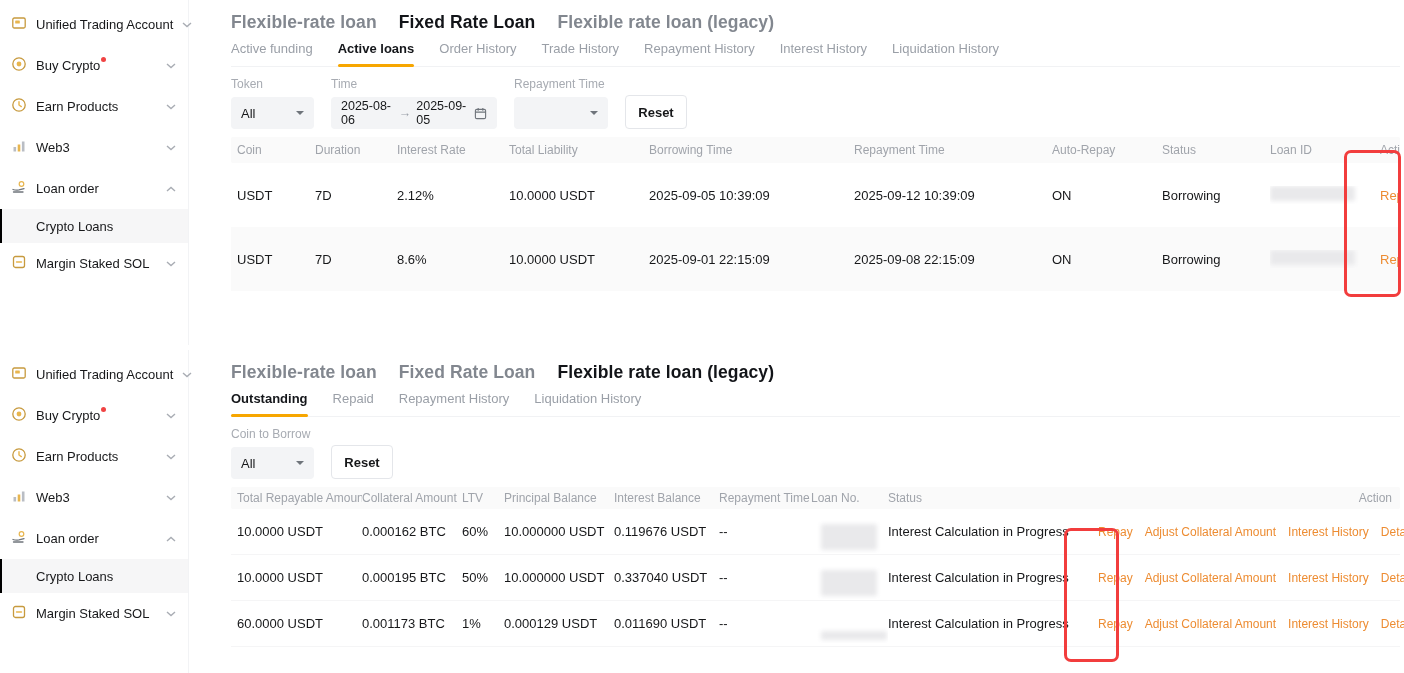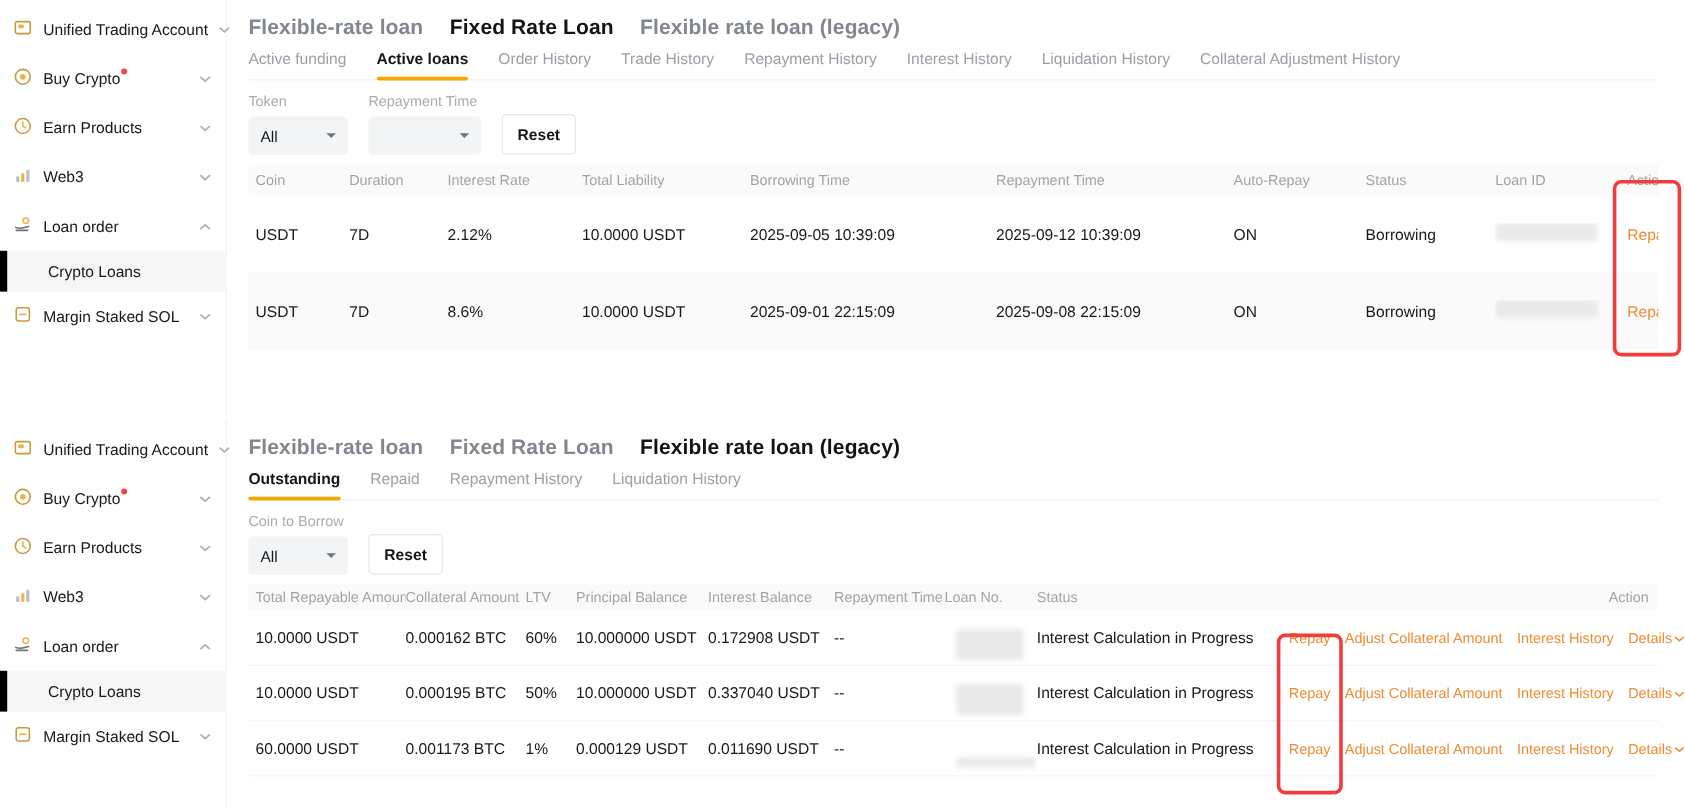--- a/index.html
+++ b/index.html
@@ -2,39 +2,39 @@
 <html><head>
 <meta charset="utf-8">
 <style>
   * { margin:0; padding:0; box-sizing:border-box; }
   html,body { width:1404px; height:673px; }
   body {
     position:relative; background:#fff; overflow:hidden;
     font-family:"Liberation Sans", sans-serif; color:#17181a;
     -webkit-font-smoothing:antialiased;
   }
-  .panel { position:absolute; left:0; width:1404px; display:flex; background:#fff; }
+  .panel { position:absolute; left:0; width:1404px; display:flex; background:#fff;gap:24px; }
   .p1 { top:0; height:345px; }
   .p2 { top:350px; height:323px; }
 
   
   .sidebar { width:189px; flex:none; border-right:1px solid #f2f3f5; padding-top:4px; }
   .s-item { height:41px; display:flex; align-items:center; gap:9px; padding:0 12px 0 11px;
             font-size:13px; color:#17181a; cursor:pointer; }
   .s-item .s-lab { flex:1; white-space:nowrap; position:relative; }
   .red-dot { display:inline-block; width:5px; height:5px; border-radius:50%;
              background:#f04343; vertical-align:top; margin:-1px 0 0 1px; }
   .chev { flex:none; }
   .chev.up { transform:rotate(180deg); }
   .s-sub { height:34px; display:flex; align-items:center; padding-left:34px; font-size:13px;
-           color:#17181a; background:#f6f6f7; border-left:6px solid #000000; cursor:pointer;
+           color:#17181a; background:#f6f6f7; border-left:2px solid #000000; cursor:pointer;
            white-space:nowrap; }
 
   
-  .main { flex:1; padding:0 22px 0 18px; position:relative; min-width:0; }
+  .main { flex:1; padding:0 4px 0 18px; position:relative; min-width:0; }
   .titles { display:flex; gap:22px; margin-top:12px; font-size:17.5px; font-weight:600;
             color:#82878f; letter-spacing:.1px; }
   .titles .t { cursor:pointer; white-space:nowrap; }
   .titles .active { color:#121418; font-weight:700; }
 
   .tabs { display:flex; gap:25px; margin-top:8px; font-size:13px; color:#9a9fa7;
           border-bottom:1px solid #f1f2f4; }
   .tab { padding-bottom:10px; position:relative; cursor:pointer; white-space:nowrap; }
   .tab.active { color:#14161a; font-weight:700; }
   .tab.active:after { content:""; position:absolute; left:0; right:0; bottom:-1px; height:3px;
@@ -171,29 +171,42 @@
     </div>
 
     <div class="tabs">
       <span class="tab">Active funding</span>
       <span class="tab active">Active loans</span>
       <span class="tab">Order History</span>
       <span class="tab">Trade History</span>
       <span class="tab">Repayment History</span>
       <span class="tab">Interest History</span>
       <span class="tab">Liquidation History</span>
-      <span class="tab">Collateral Adjustment History</span>
     </div>
 
     <div class="filters">
       <div class="fgroup">
         <span class="flabel">Token</span>
         <div class="sel w-token">
           <span>All</span>
           <span class="caret"></span>
+        </div>
+      </div>
+      <div class="fgroup">
+        <span class="flabel">Time</span>
+        <div class="sel w-time">
+          <span>2025-08-06</span>
+          <span class="time-arrow">→</span>
+          <span>2025-09-05</span>
+          <span class="time-cal">
+              <svg width="13" height="13" viewBox="0 0 14 14">
+                <rect x="1.5" y="2.5" width="11" height="10" rx="1.5" fill="none" stroke="#6f747b" stroke-width="1.2"></rect>
+                <path d="M1.5 5.5h11M4.5 1v3M9.5 1v3" stroke="#6f747b" stroke-width="1.2"></path>
+              </svg>
+            </span>
         </div>
       </div>
       <div class="fgroup">
         <span class="flabel">Repayment Time</span>
         <div class="sel w-rep">
           <span></span>
           <span class="caret"></span>
         </div>
       </div>
       <button class="btn-reset">Reset</button>
@@ -350,21 +363,21 @@
         <div class="b9 head">
             <span style="color:#a0a4ab">Action</span>
           </div>
       </div>
 
       <div class="trow">
         <div class="c b1">10.0000 USDT</div>
         <div class="c b2">0.000162 BTC</div>
         <div class="c b3">60%</div>
         <div class="c b4">10.000000 USDT</div>
-        <div class="c b5">0.172908 USDT</div>
+        <div class="c b5">0.119676 USDT</div>
         <div class="c b6">--</div>
         <div class="c b7"><span class="blur blur-no" style="display:inline-block"></span></div>
         <div class="c b8">Interest Calculation in Progress</div>
         <div class="b9">
           <a class="link rect-b">Repay</a>
           <a class="link">Adjust Collateral Amount</a>
           <a class="link">Interest History</a>
           <a class="link"><span>Details</span><svg class="details-chev" width="9" height="6" viewBox="0 0 9 6">
                 <path d="M1 1l3.5 3L8 1" fill="none" stroke="#ed8c32" stroke-width="1.3"></path>
               </svg></a>

